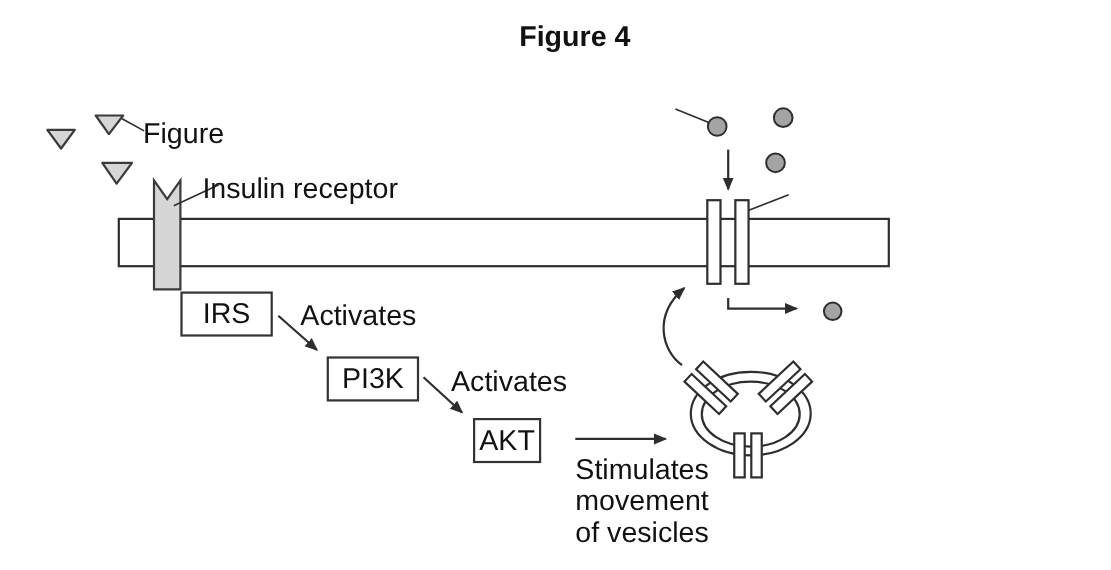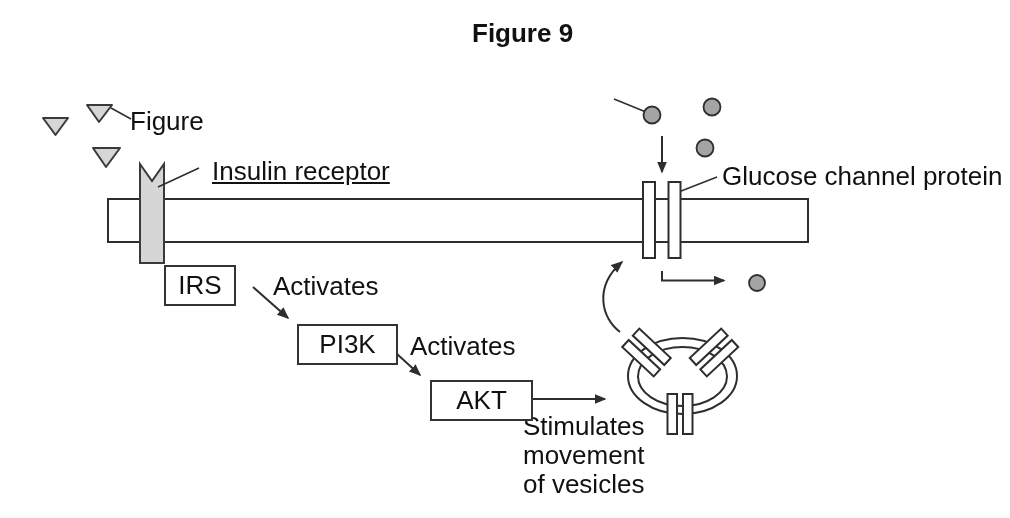--- a/index.html
+++ b/index.html
@@ -93,39 +93,38 @@
         <rect x="-12.5" y="-21.5" width="9.5" height="43"></rect>
         <rect x="3" y="-21.5" width="9.5" height="43"></rect>
       </g>
       <g transform="translate(680,414)" fill="#ffffff" stroke="#2e2e2e" stroke-width="2">
         <rect x="-12.5" y="-20" width="9.5" height="40"></rect>
         <rect x="3" y="-20" width="9.5" height="40"></rect>
       </g>
     </g>
   </svg>
 
-  <div class="lbl title" style="left:472px;top:20px;">Figure 9</div>
+  <div class="lbl title" style="left:472px;top:20px;">Figure 4</div>
 
   <div class="lbl" style="left:130px;top:108px;">Figure</div>
 
-  <div class="lbl" style="left:212px;top:158px;text-decoration:underline;">Insulin receptor</div>
+  <div class="lbl" style="left:184px;top:158px;">Insulin receptor</div>
 
 
 
-  <div class="lbl" style="left:722px;top:163px;">Glucose channel protein</div>
 
   <div class="lbl" style="left:273px;top:273px;">Activates</div>
 
   <div class="lbl" style="left:410px;top:333px;">Activates</div>
 
   <div class="lbl multiline" style="left:523px;top:412px;">
     <span>Stimulates</span>
     <span>movement</span>
     <span>of vesicles</span>
   </div>
 
-  <div class="node" style="left:164px;top:265px;width:72px;height:41px;">IRS</div>
+  <div class="node" style="left:164px;top:265px;width:84px;height:41px;">IRS</div>
 
-  <div class="node" style="left:297px;top:324px;width:101px;height:41px;">PI3K</div>
+  <div class="node" style="left:297px;top:324px;width:84px;height:41px;">PI3K</div>
 
-  <div class="node" style="left:430px;top:380px;width:103px;height:41px;">AKT</div>
+  <div class="node" style="left:430px;top:380px;width:62px;height:41px;">AKT</div>
 
 </div>
 
 </body></html>

